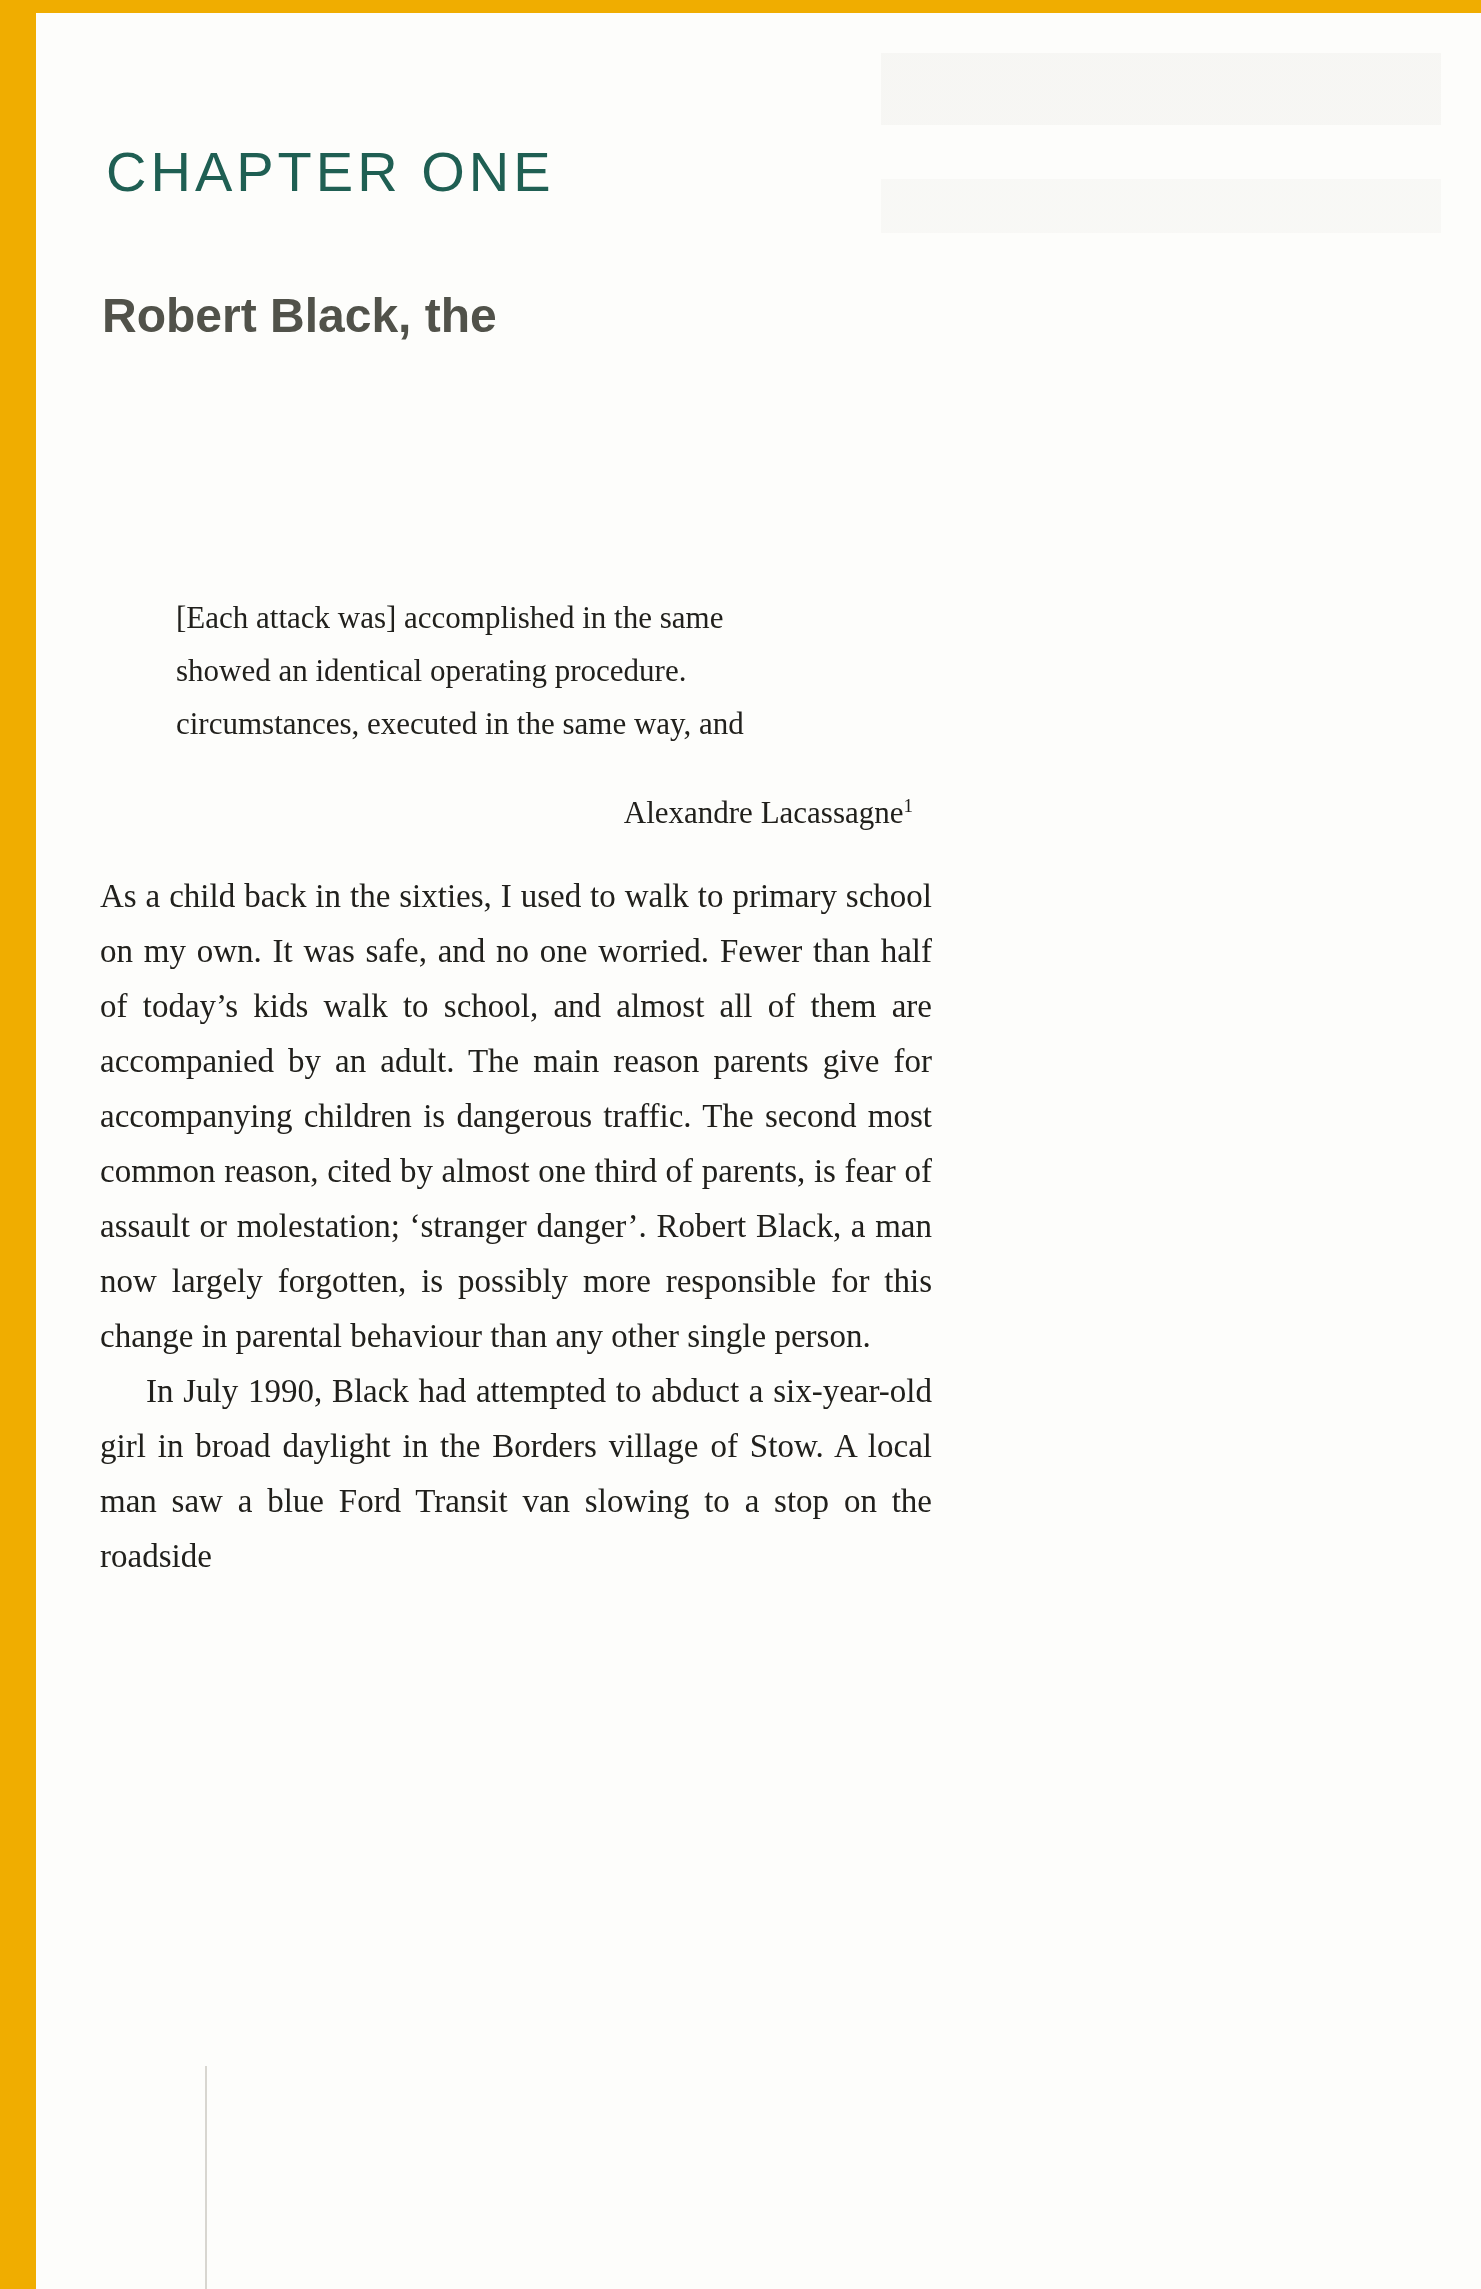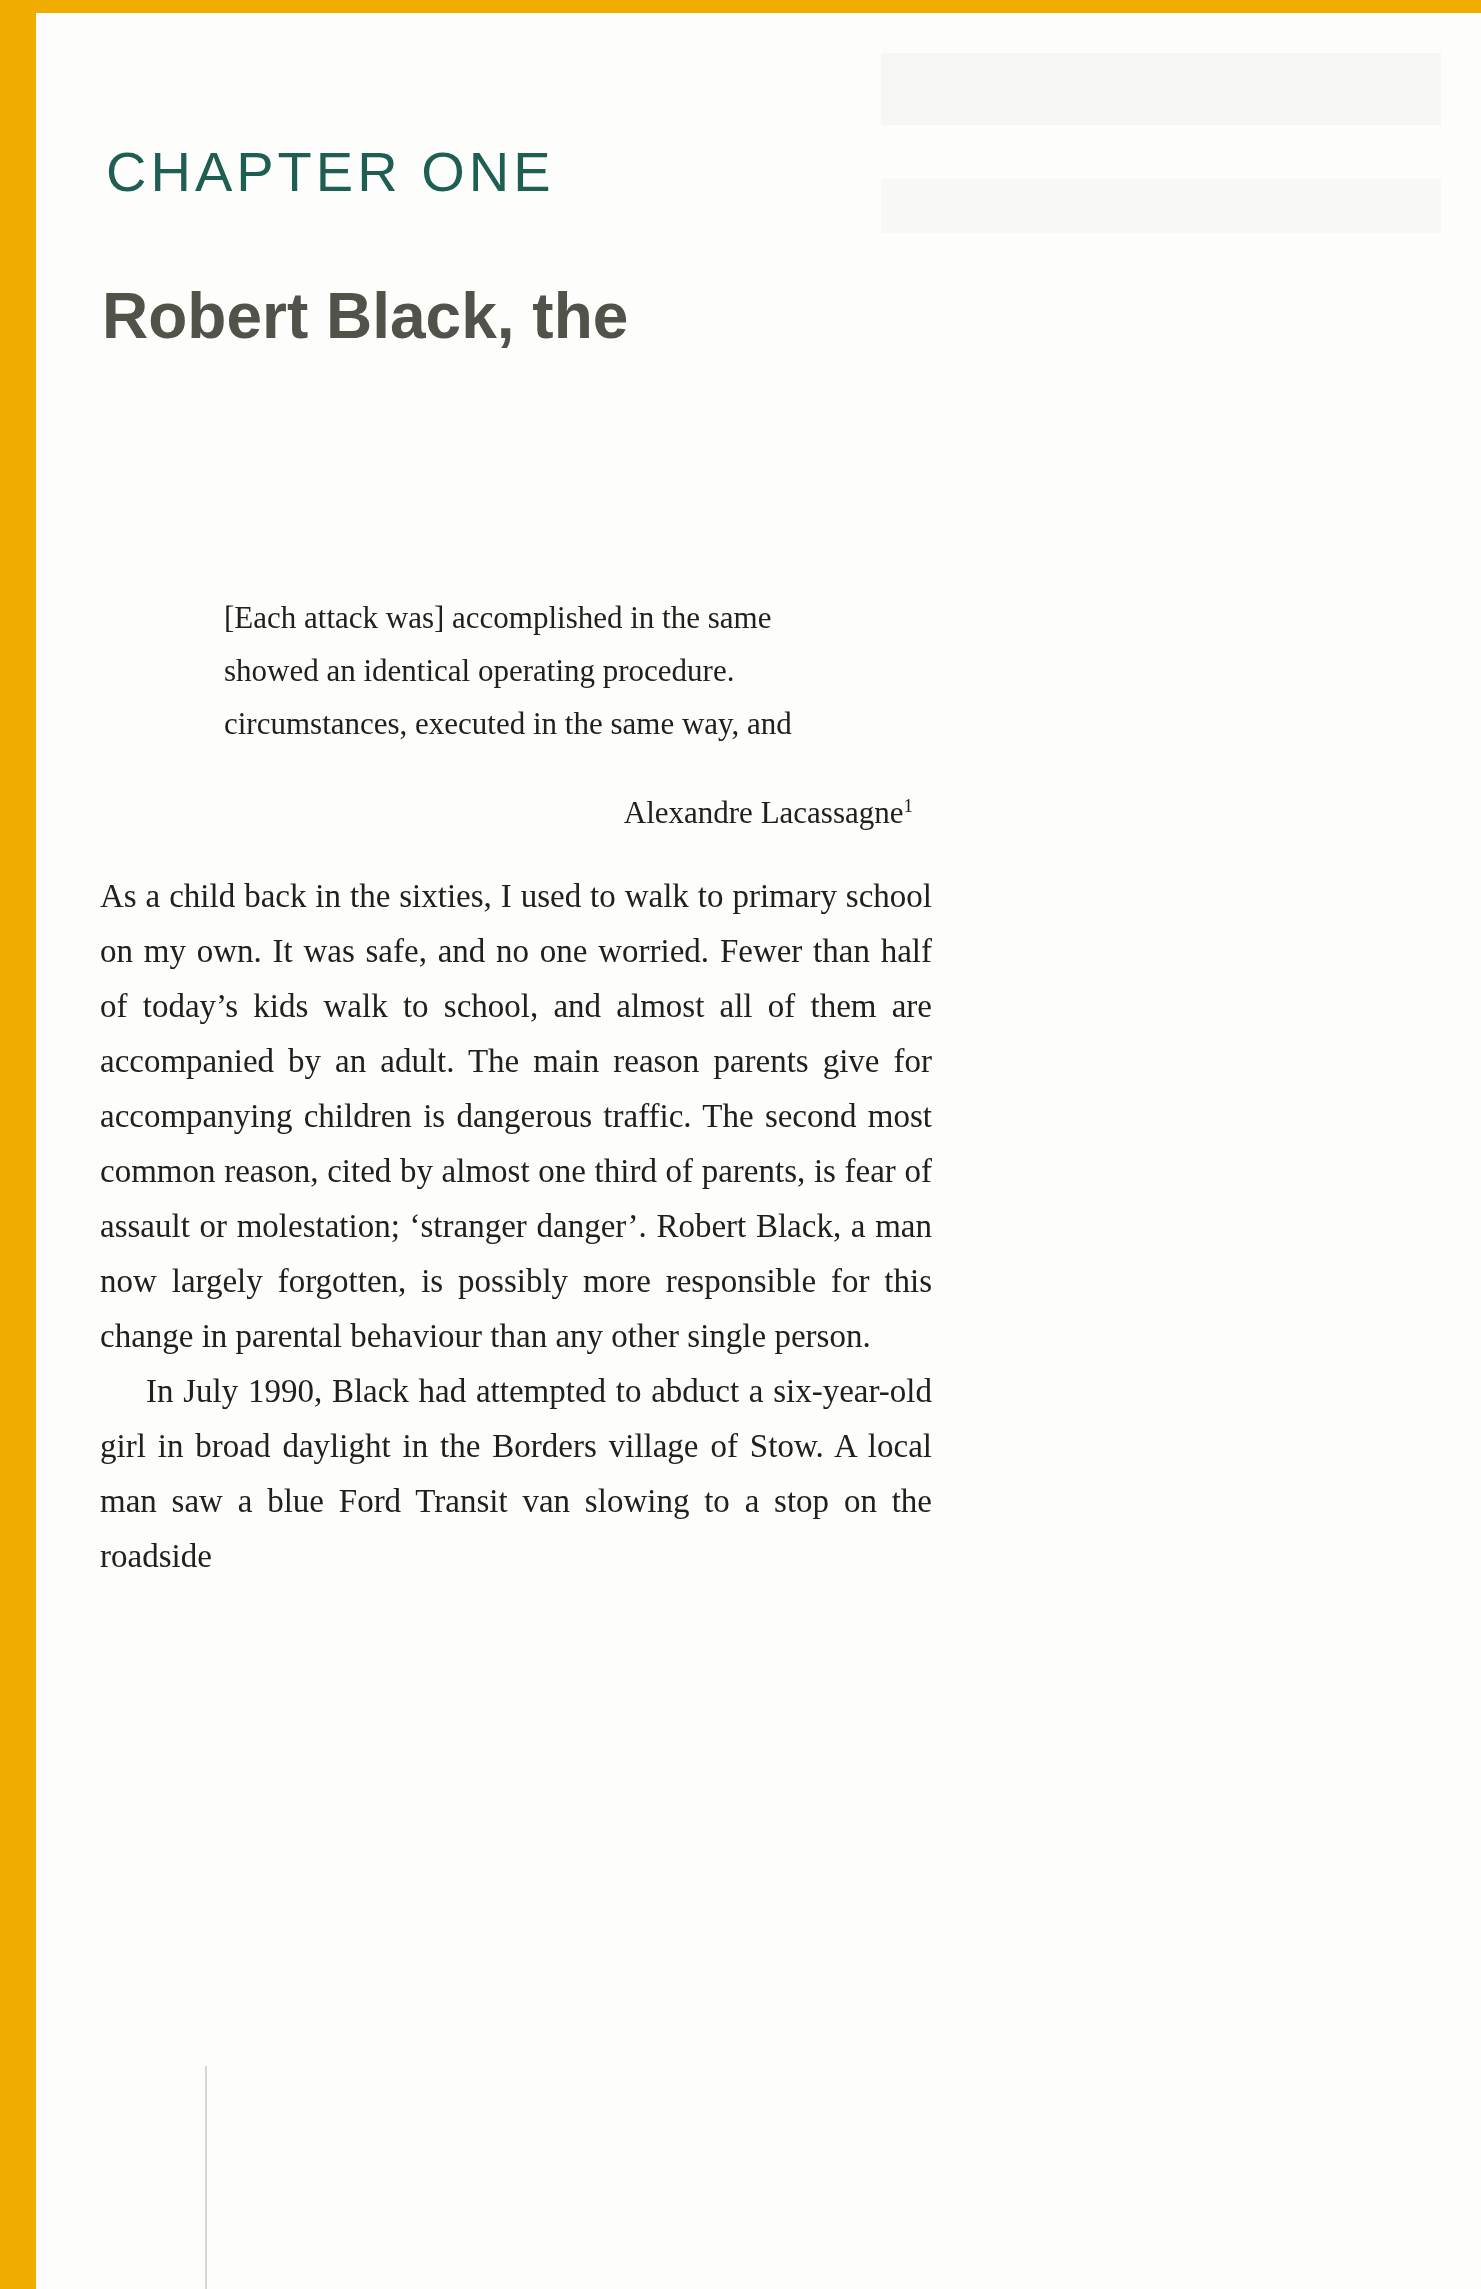--- a/index.html
+++ b/index.html
@@ -45,35 +45,35 @@
     font-family:"Liberation Sans", sans-serif;
     font-size:56px;
     font-weight:500;
     letter-spacing:4px;
     color:var(--chapter-teal);
   }
   .title{
     position:absolute;left:66px;top:258px;
     margin:0;
     font-family:"Liberation Sans", sans-serif;
-    font-size:64px;
+    font-size:48px;
     line-height:90px;
     font-weight:600;
     color:var(--title-gray);
     letter-spacing:0px;
   }
   .title .title-line{display:block;}
   .epigraph{
     position:absolute;left:140px;top:578px;width:737px;
     margin:0;padding:0;
     font-size:31px;
     line-height:53px;
     color:var(--text-ink);
   }
-  .epigraph-line{white-space:nowrap;margin-left:48px;}
+  .epigraph-line{white-space:nowrap;}
   .attribution{
     margin-top:36px;
     text-align:right;
     font-size:31px;
     color:var(--text-ink);
   }
   .attribution sup{
     font-size:19px;
     vertical-align:super;
     line-height:0;

